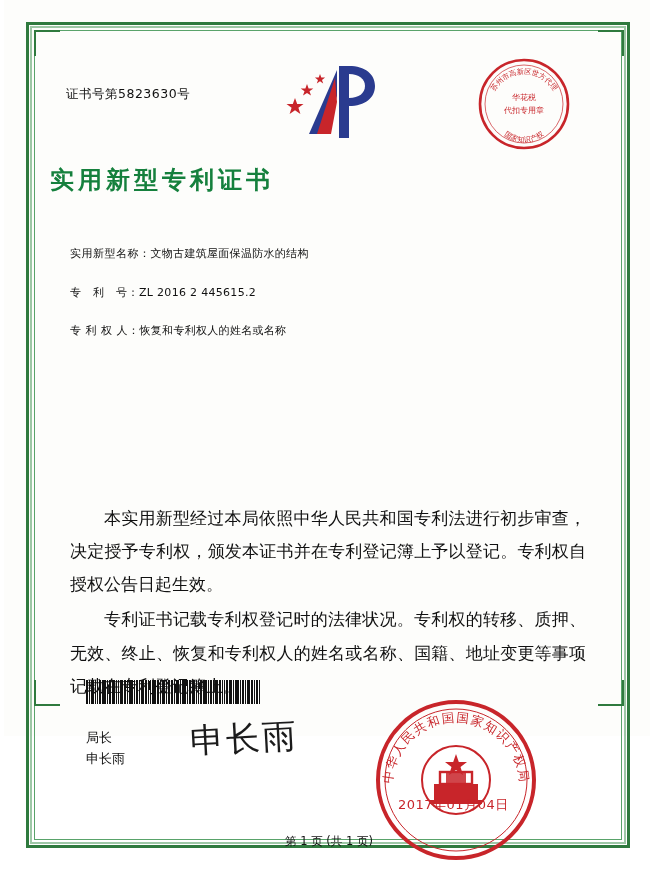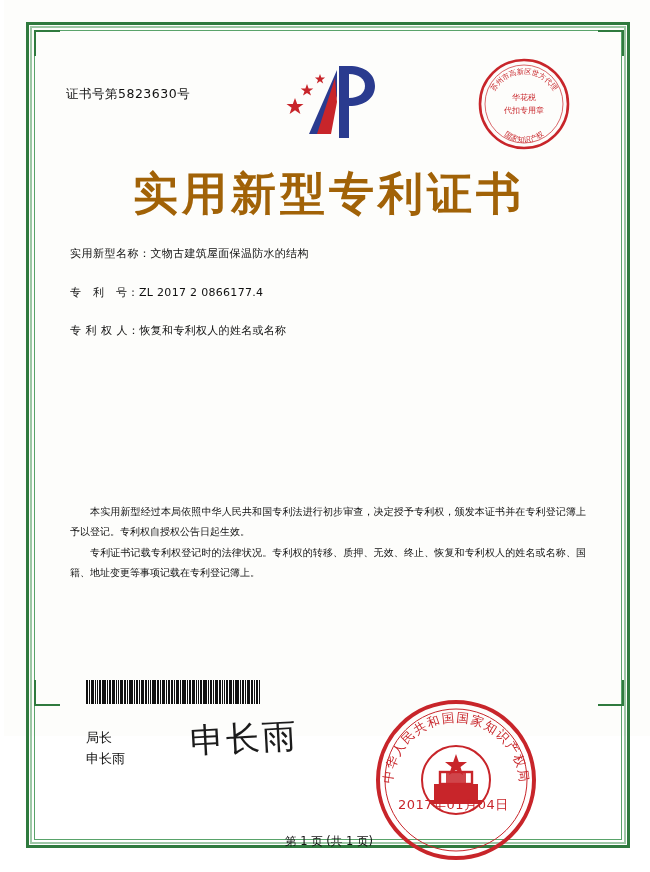--- a/index.html
+++ b/index.html
@@ -83,25 +83,25 @@
   .seal-top {
     position: absolute;
     right: 36px; top: 12px;
     width: 96px; height: 96px;
   }
 
   .main-title {
     position: absolute;
     left: 0; top: 120px;
     width: 558px;
-    text-align: center;
-    font-size: 45px;
+    text-align: left;
+    font-size: 24px;
     font-weight: bold;
     letter-spacing: 4px;
-    color: #a16207;
+    color: #15803d;
     font-family: "DejaVu Sans", "Liberation Sans", sans-serif;
   }
 
   .fields {
     position: absolute;
     left: 20px; top: 202px;
     width: 520px;
   }
   .field-row {
     font-size: 11px;
@@ -116,21 +116,21 @@
   }
   .field-value {
     display: inline;
     letter-spacing: 0.3px;
   }
 
   .body-text {
     position: absolute;
     left: 20px; top: 458px;
     width: 516px;
-    font-size: 10px;
+    font-size: 17px;
     line-height: 1.95;
     color: #111;
     text-align: justify;
   }
   .body-text p {
     margin: 0 0 2px 0;
     text-indent: 2em;
   }
 
   
@@ -236,21 +236,21 @@
       </svg>
     </div>
 
     <div class="main-title">实用新型专利证书</div>
 
     <div class="fields">
       <div class="field-row">
         <span class="field-label">实用新型名称：</span><span class="field-value">文物古建筑屋面保温防水的结构</span>
       </div>
       <div class="field-row">
-        <span class="field-label">专　利　号：</span><span class="field-value">ZL 2017 2 0866177.4</span>
+        <span class="field-label">专　利　号：</span><span class="field-value">ZL 2016 2 445615.2</span>
       </div>
       <div class="field-row">
         <span class="field-label">专 利 权 人：</span><span class="field-value">恢复和专利权人的姓名或名称</span>
       </div>
     </div>
 
     <div class="body-text">
       <p>本实用新型经过本局依照中华人民共和国专利法进行初步审查，决定授予专利权，颁发本证书并在专利登记簿上予以登记。专利权自授权公告日起生效。</p>
       <p>专利证书记载专利权登记时的法律状况。专利权的转移、质押、无效、终止、恢复和专利权人的姓名或名称、国籍、地址变更等事项记载在专利登记簿上。</p>
     </div>

